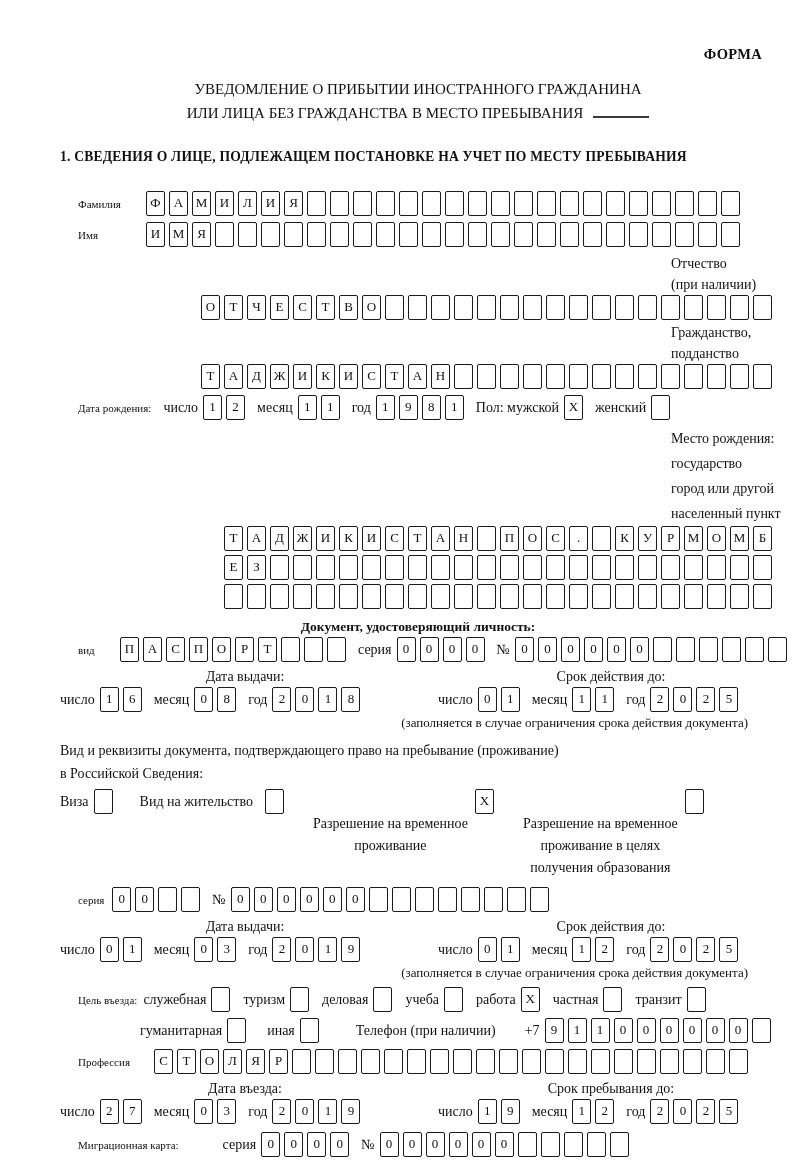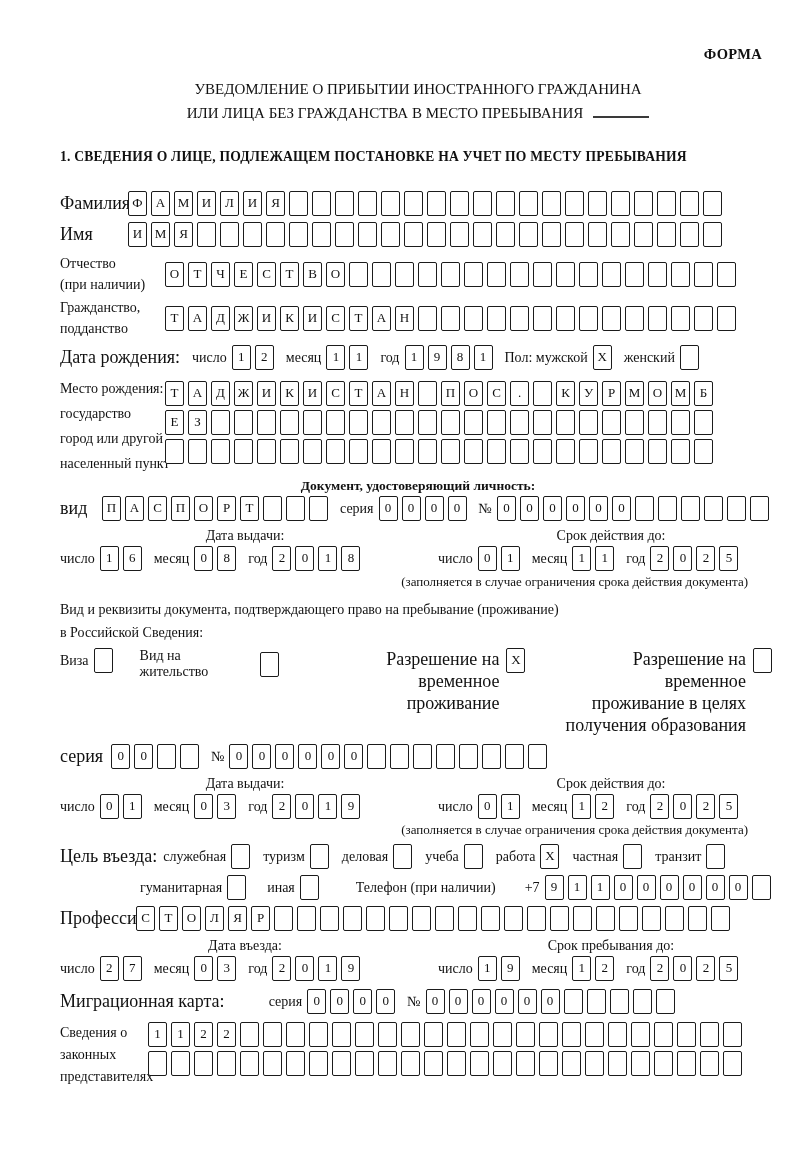--- a/index.html
+++ b/index.html
@@ -11,43 +11,43 @@
   .annex{margin-left:553px;font-size:13px;line-height:1.42;}
   .annex-gap{height:5px;}
   .forma{font-weight:bold;text-align:right;padding-right:14px;font-size:14.5px;margin-top:6px;letter-spacing:.3px;}
 
   .title{ text-align:center;font-weight:normal;font-size:15px;line-height:1.6;margin-top:14px;}
   .blank-line{display:inline-block;width:56px;border-bottom:2.5px solid #3a3a3a;height:13px;margin-left:10px;}
 
   .sec-heading{font-weight:bold;font-size:13.6px;margin-top:24px;letter-spacing:.2px;}
 
   .frow{display:flex;align-items:center;white-space:nowrap;}
-  .frow2{display:flex;align-items:center;white-space:nowrap;}
-  .flabel{font-size:18px;flex:0 0 auto;}
+  .frow2{display:flex;align-items:flex-end;white-space:nowrap;flex-direction:column;}
+  .flabel{font-size:11px;flex:0 0 auto;margin-left:18px;}
   .flabel2{font-size:14px;flex:0 0 auto;line-height:21px;}
 
   .cells{display:inline-flex;flex:0 0 auto;}
   .cell{box-sizing:border-box;display:inline-block;width:19px;height:25px;border:1.6px solid #1b1b1b;
         border-radius:2px;margin-right:4px;text-align:center;font-size:13px;line-height:21px;background:#fff;}
 
   .slabel{font-size:14px;margin:0 5px 0 8px;flex:0 0 auto;}
   .slabel:first-child{margin-left:0;}
 
   .dlabels{display:flex;font-size:14px;margin-top:7px;}
   .dl-left{width:370px;text-align:center;}
   .dl-right{width:310px;text-align:center;margin-left:26px;}
   .dpair{display:flex;align-items:center;margin-top:2px;white-space:nowrap;}
   .dgroup{display:flex;align-items:center;}
   .dgroup-left{width:378px;}
   .note{font-size:13px;text-align:right;margin-right:28px;margin-top:3px;font-family:Liberation Serif, serif;}
 
   .intro{font-size:14px;line-height:23px;margin-top:8px;}
 
   .permits{display:flex;align-items:flex-start;margin-top:4px;}
-  .permit-label-c{font-size:18px;text-align:right;line-height:22px;}
+  .permit-label-c{font-size:14px;text-align:center;line-height:22px;margin-top:24px;}
   .gapbox{margin-left:7px;}
 
   .opt{display:inline-flex;align-items:center;margin-right:9px;}
   .opt .olabel{font-size:14px;margin-right:5px;}
 
   .rep-block{display:flex;align-items:flex-start;margin-top:8px;}
   .rep-labels{width:88px;font-size:14px;line-height:22px;flex:0 0 auto;}
   .cellrow{margin-bottom:4px;white-space:nowrap;}
 
   .mt2{margin-top:2px;} .mt6{margin-top:6px;} .mt8{margin-top:8px;} .mt26{margin-top:26px;}

